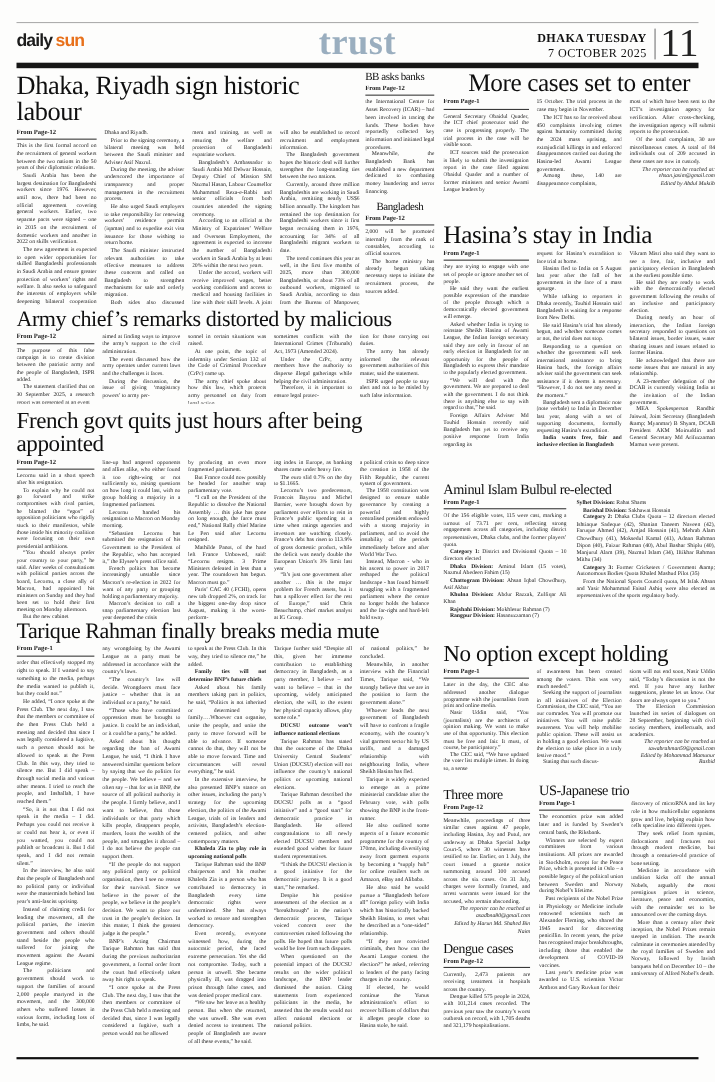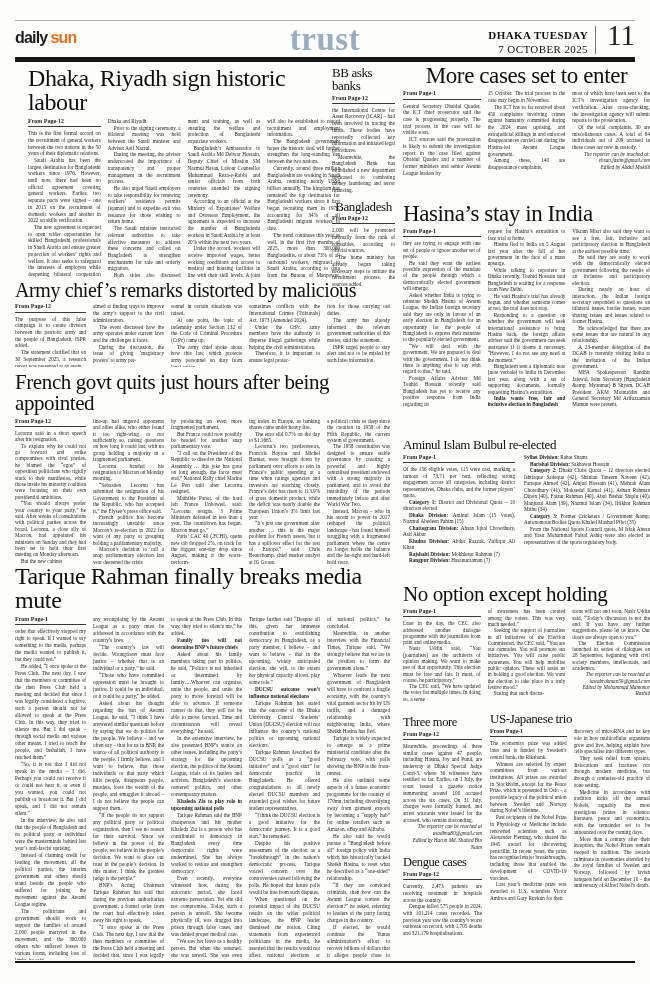--- a/index.html
+++ b/index.html
@@ -5,29 +5,29 @@
   html,body{margin:0;padding:0;}
   body{width:650px;height:984px;background:#fdfdfc;position:relative;
        font-family:"Liberation Serif",serif;color:#1c1c1c;overflow:hidden;}
   .abs{position:absolute;}
   
   .topline{border-top:1px solid #adadad;}
   .logo{font-family:"Liberation Sans",sans-serif;font-weight:bold;font-size:16px;letter-spacing:-0.8px;}
   .logo .sun{color:#e8701a;margin-left:3px;}
   .section-name{text-align:center;font-weight:bold;font-size:33px;color:#9aaebf;letter-spacing:0.5px;line-height:1;}
   .dateline{text-align:right;font-size:11px;letter-spacing:0.4px;line-height:1.25;color:#111;}
-  .pagenum{font-size:29px;line-height:1;color:#222;}
+  .pagenum{font-size:36px;line-height:1;color:#222;}
   .vrule{border-left:1px solid #777;}
   .blackbar{background:#161616;}
   .botline{border-top:2.5px solid #111;}
   
   section{overflow:hidden;}
   h1{margin:0 0 3px 0;font-weight:normal;color:#0f0f0f;letter-spacing:-0.4px;line-height:1.02;}
   .h24{font-size:24px;} .h23{font-size:23px;} .h21{font-size:21px;} .h20{font-size:20px;}
-  .h25{font-size:24px;} .h19{font-size:13px;} .h13{font-size:13px;margin-bottom:2px;} .h12{font-size:12.5px;margin-bottom:2px;}
+  .h25{font-size:20px;} .h19{font-size:13px;} .h13{font-size:10px;margin-bottom:2px;} .h12{font-size:12.5px;margin-bottom:2px;}
   .byline{font-size:6px;font-weight:bold;border-bottom:0.8px solid #3a3a3a;padding-bottom:1.5px;margin-bottom:3px;white-space:nowrap;}
   .cols{display:grid;}
   .g4{grid-template-columns:repeat(4,1fr);gap:7px;}
   .g3{grid-template-columns:repeat(3,1fr);gap:7px;}
   .g2{grid-template-columns:repeat(2,1fr);gap:7px;}
   .g5{grid-template-columns:71px 71px 71px 71px 63px;gap:7px;}
   .gam{grid-template-columns:112px 1fr;gap:9px;}
   .body-text{font-size:5.2px;line-height:6.7px;text-align:justify;hyphens:auto;}
   .lh7 .body-text, .lh7.body-text{line-height:7px;}
   .col{overflow:hidden;}
@@ -51,21 +51,21 @@
   <div style="font-weight:bold;">DHAKA TUESDAY</div>
   <div>7 OCTOBER 2025</div>
 </div>
 
 <div class="abs vrule" style="right:54px;top:26px;height:28px;"></div>
 
 <div class="abs pagenum" style="right:15px;top:21px;">11</div>
 
 <div class="abs blackbar" style="left:15px;top:57px;width:620px;height:5px;"></div>
 
-<section class="abs" style="left:28px;top:66px;width:312px;height:212px;">
+<section class="abs" style="left:15px;top:66px;width:312px;height:212px;">
   <h1 class="h24">Dhaka, Riyadh sign historic labour</h1>
   <div class="cols g4" style="height:174px;">
     <div class="col body-text">
       <div class="byline">From Page-12</div>
       <div class="paras">
           <p>This is the first formal accord on the recruitment of general workers between the two nations in the 50 years of their diplomatic relations.</p>
           <p>Saudi Arabia has been the largest destination for Bangladeshi workers since 1976. However, until now, there had been no official agreement covering general workers. Earlier, two separate pacts were signed – one in 2015 on the recruitment of domestic workers and another in 2022 on skills verification.</p>
           <p>The new agreement is expected to open wider opportunities for skilled Bangladeshi professionals in Saudi Arabia and ensure greater protection of workers’ rights and welfare. It also seeks to safeguard the interests of employers while deepening bilateral cooperation between</p>
         </div>
     </div>

